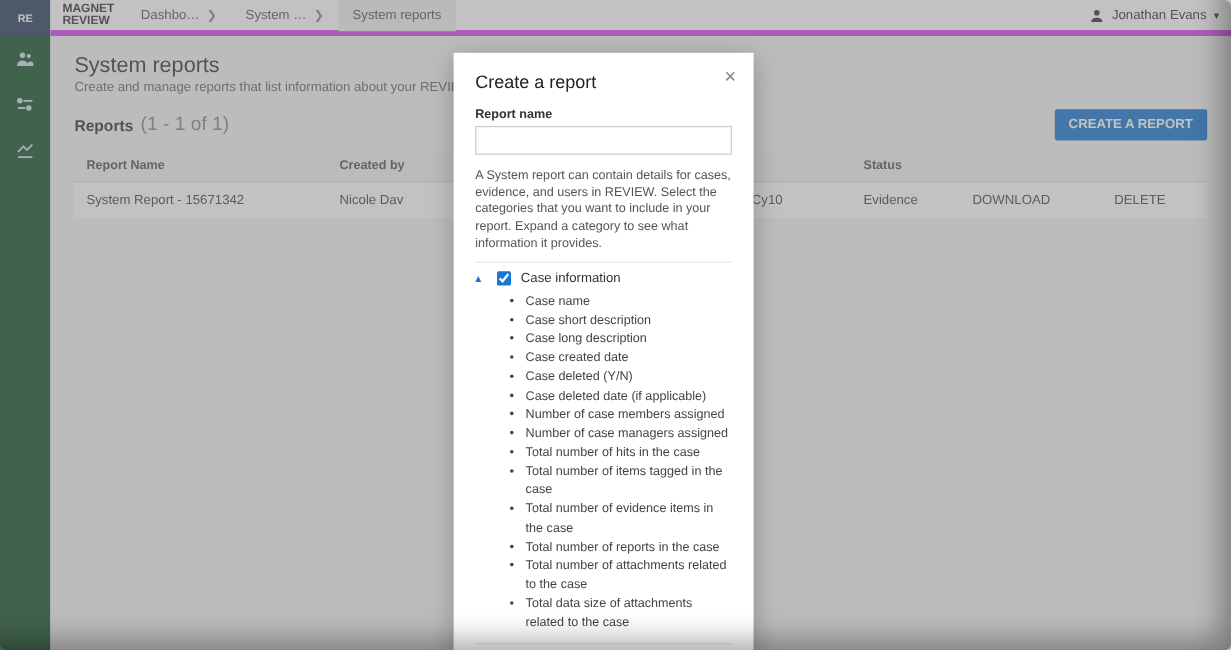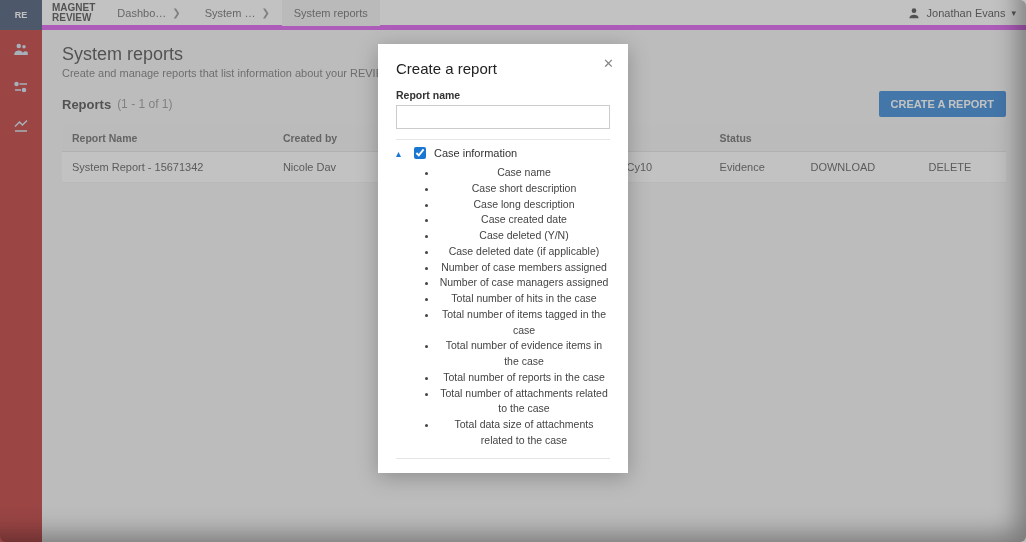--- a/index.html
+++ b/index.html
@@ -1,37 +1,37 @@
 <!DOCTYPE html>
 <html><head>
 <meta charset="utf-8">
 <style>
 * { margin: 0; padding: 0; box-sizing: border-box; }
 body { font-family: "Segoe UI", Arial, sans-serif; font-size: 12px; color: #333; background: #fff; width: 1026px; height: 542px; overflow: hidden; position: relative; }
 .app { display: flex; height: 100%; }
-.sidebar { width: 42px; background: #b91c1c; display: flex; flex-direction: column; align-items: center; padding-top: 0; }
+.sidebar { width: 42px; background: #14532d; display: flex; flex-direction: column; align-items: center; padding-top: 0; }
 .sidebar-logo { width: 42px; height: 30px; background: #2a3f5f; display: flex; align-items: center; justify-content: center; color: #fff; font-size: 9px; font-weight: bold; }
 .sidebar-item { width: 42px; height: 38px; display: flex; align-items: center; justify-content: center; color: #cde1f0; cursor: pointer; }
 .sidebar-item svg { width: 18px; height: 18px; }
 .main { flex: 1; display: flex; flex-direction: column; background: #f5f5f5; }
 .topbar { height: 30px; background: #fff; border-bottom: 5px solid #d946ef; display: flex; align-items: center; padding: 0 10px 0 0; }
 .brand { display: flex; align-items: center; padding: 0 10px; font-size: 10px; font-weight: bold; color: #333; line-height: 1; }
 .breadcrumbs { display: flex; align-items: center; gap: 0; font-size: 11px; }
 .crumb { padding: 7px 12px; color: #555; cursor: pointer; display: flex; align-items: center; gap: 6px; }
 .crumb.active { background: #f0f0f0; }
 .chev { color: #888; font-size: 10px; }
 .topbar-spacer { flex: 1; }
 .user-menu { display: flex; align-items: center; gap: 6px; color: #333; font-size: 11px; cursor: pointer; }
 .user-icon { width: 14px; height: 14px; }
 .content { padding: 14px 20px; position: relative; }
 .page-title { font-size: 18px; color: #333; margin-bottom: 2px; font-weight: 400; }
 .page-sub { font-size: 11px; color: #666; margin-bottom: 12px; }
 .reports-head { display: flex; align-items: center; margin-bottom: 8px; }
 .reports-label { font-size: 13px; font-weight: 700; color: #333; }
-.reports-count { font-size: 12px; color: #888; margin-left: 6px; }
+.reports-count { font-size: 16px; color: #888; margin-left: 6px; }
 .create-btn { margin-left: auto; background: #1976d2; color: #fff; border: none; padding: 7px 12px; font-size: 11px; font-weight: 600; cursor: pointer; border-radius: 2px; }
 table.reports { width: 100%; border-collapse: collapse; background: #fff; font-size: 11px; }
 table.reports th { text-align: left; padding: 7px 10px; background: #f2f2f2; border-bottom: 1px solid #e0e0e0; color: #555; font-weight: 600; font-size: 10.5px; }
 table.reports td { padding: 9px 10px; border-bottom: 1px solid #eee; color: #444; }
 .link-cell { color: #1976d2; cursor: pointer; }
 
 .overlay { position: absolute; inset: 0; background: rgba(120,120,120,0.45); }
 .modal { position: absolute; left: 378px; top: 44px; width: 250px; background: #fff; box-shadow: 0 4px 20px rgba(0,0,0,0.25); padding: 16px 18px 14px; font-size: 11px; color: #333; }
 .modal h2 { font-size: 15px; font-weight: 400; margin-bottom: 12px; color: #222; }
 .modal-close { position: absolute; top: 12px; right: 14px; cursor: pointer; color: #888; font-size: 13px; }
@@ -39,21 +39,21 @@
 .text-input { width: 100%; border: 1px solid #ccc; padding: 5px 6px; font-size: 11px; margin-bottom: 10px; }
 .section-label { font-size: 10.5px; font-weight: 600; margin-bottom: 3px; }
 .section-help { font-size: 10.5px; color: #555; line-height: 1.35; margin-bottom: 8px; }
 .cat { border-top: 1px solid #e5e5e5; padding: 7px 0; }
 .cat:last-of-type { border-bottom: 1px solid #e5e5e5; }
 .cat-head { display: flex; align-items: center; gap: 8px; cursor: pointer; }
 .cat-toggle { color: #1976d2; font-size: 10px; width: 10px; }
 .cat-check { accent-color: #1976d2; width: 12px; height: 12px; }
 .cat-title { font-size: 11px; color: #333; }
 .cat-body { margin: 6px 0 2px 30px; }
-.cat-body ul { list-style: disc; margin-left: 12px; text-align: center; }
+.cat-body ul { list-style: disc; margin-left: 12px; }
 .cat-body li { font-size: 10.5px; color: #444; line-height: 1.5; }
 .page-shadow { position: absolute; inset: 0; pointer-events: none; box-shadow: inset -18px -18px 24px -10px rgba(0,0,0,0.35); border-radius: 6px; }
 </style>
 </head>
 <body>
 
 <div class="app">
   <div class="sidebar">
     <div class="sidebar-logo">RE</div>
     <div class="sidebar-item">
@@ -149,20 +149,21 @@
 
 <div class="overlay"></div>
 
 <div class="modal">
   <span class="modal-close">✕</span>
   <h2>Create a report</h2>
 
   <label class="field-label">Report name</label>
   <input class="text-input" type="text" value="" style="">
 
+  <div class="section-help">A System report can contain details for cases, evidence, and users in REVIEW. Select the categories that you want to include in your report. Expand a category to see what information it provides.</div>
 
   <div class="cat">
     <div class="cat-head">
       <span class="cat-toggle">▴</span>
       <input type="checkbox" class="cat-check" checked="" style="">
       <span class="cat-title">Case information</span>
     </div>
     <div class="cat-body">
       <ul id="case-items">
           <li>Case name</li>

